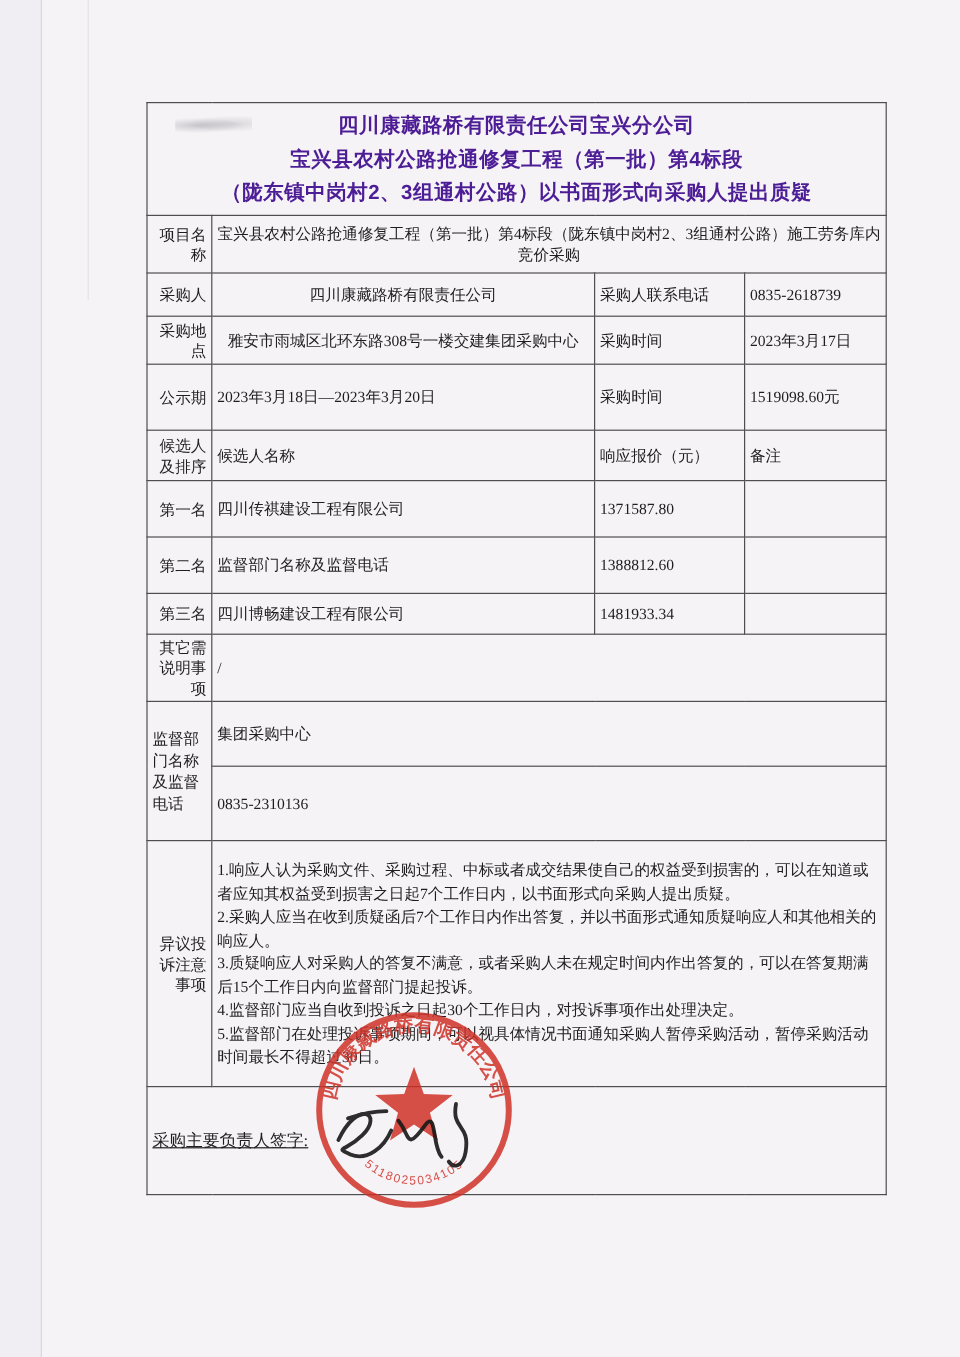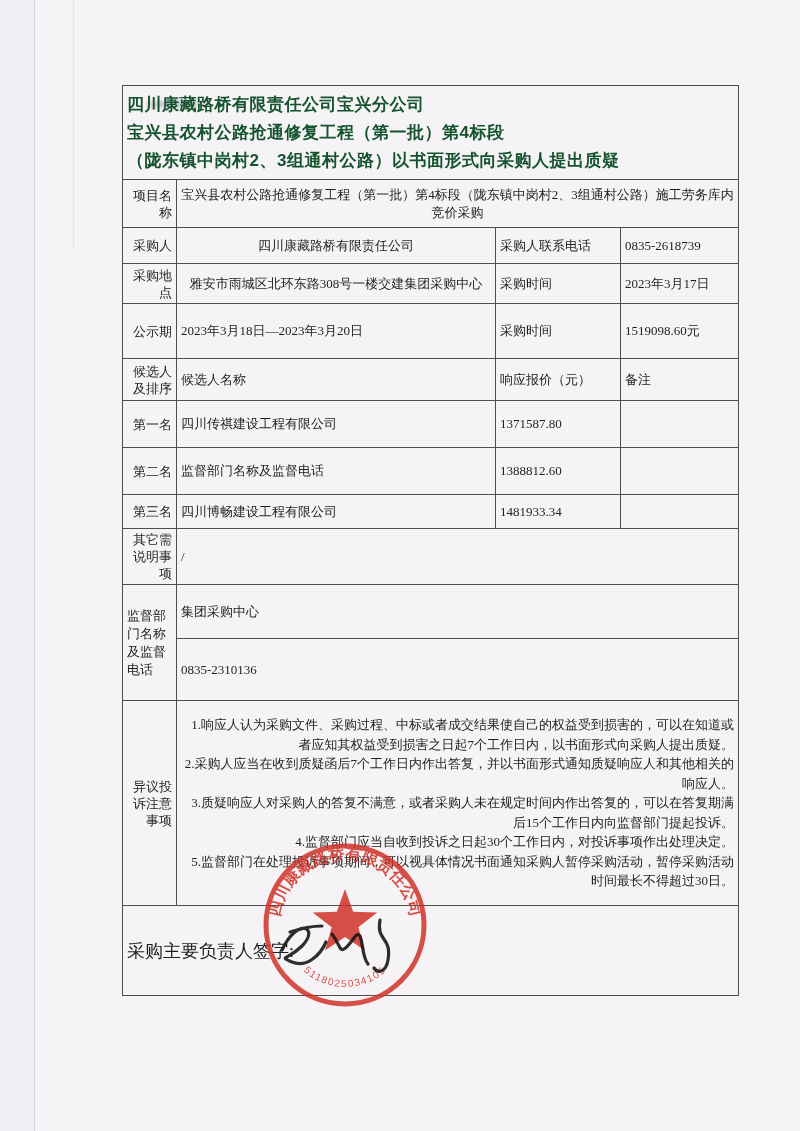--- a/index.html
+++ b/index.html
@@ -14,30 +14,30 @@
   .smudge{position:absolute;left:146px;top:97px;width:64px;height:15px;
     background:radial-gradient(ellipse at 30% 50%, rgba(90,85,95,.28), rgba(90,85,95,0) 60%),
                radial-gradient(ellipse at 75% 40%, rgba(90,85,95,.18), rgba(90,85,95,0) 55%);}
   .doc-table{
     position:absolute;left:122px;top:85px;width:616px;
     border-collapse:collapse;table-layout:fixed;
     color:#1e1e1e;font-size:13px;
   }
   .doc-table td{border:1.8px solid #4e4e4e;padding:2px 4px;vertical-align:middle;}
   .title-cell{
-    font-family:"Liberation Sans","DejaVu Sans",sans-serif;
-    font-weight:bold;font-size:17px;line-height:28px;letter-spacing:.5px;color:#14532d;
+    text-align:center;font-family:"Liberation Sans","DejaVu Sans",sans-serif;
+    font-weight:bold;font-size:17px;line-height:28px;letter-spacing:.5px;color:#4c1d95;
   }
   .lbl{text-align:right;line-height:17px;padding-left:4px;word-break:break-all;}
   .lbl-c{line-height:18px;word-break:break-all;}
   .val-left{text-align:center;padding-left:8px;line-height:18px;}
   .center{text-align:left;}
   .obj-cell{padding:6px 7px;vertical-align:middle;}
-  .obj-item{line-height:19.5px;text-align:right;word-break:break-all;}
-  .sign-cell{vertical-align:middle;text-align:left;padding-left:9px;font-size:18px;}
+  .obj-item{line-height:19.5px;text-align:left;word-break:break-all;}
+  .sign-cell{vertical-align:middle;text-align:left;padding-left:9px;font-size:14px;text-decoration:underline;}
   .stamp{position:absolute;left:257px;top:837px;width:176px;height:176px;opacity:.84;z-index:5;}
   .seal-text{font-size:16px;font-weight:bold;letter-spacing:0px;
     font-family:"Liberation Sans","DejaVu Sans",sans-serif;}
   .seal-num{font-size:10px;letter-spacing:1.5px;font-family:"Liberation Sans","DejaVu Sans",sans-serif;}
   .signature{position:absolute;left:268px;top:898px;width:150px;height:92px;z-index:6;}
 </style>
 </head>
 <body>
 
 <div class="paper"></div>

